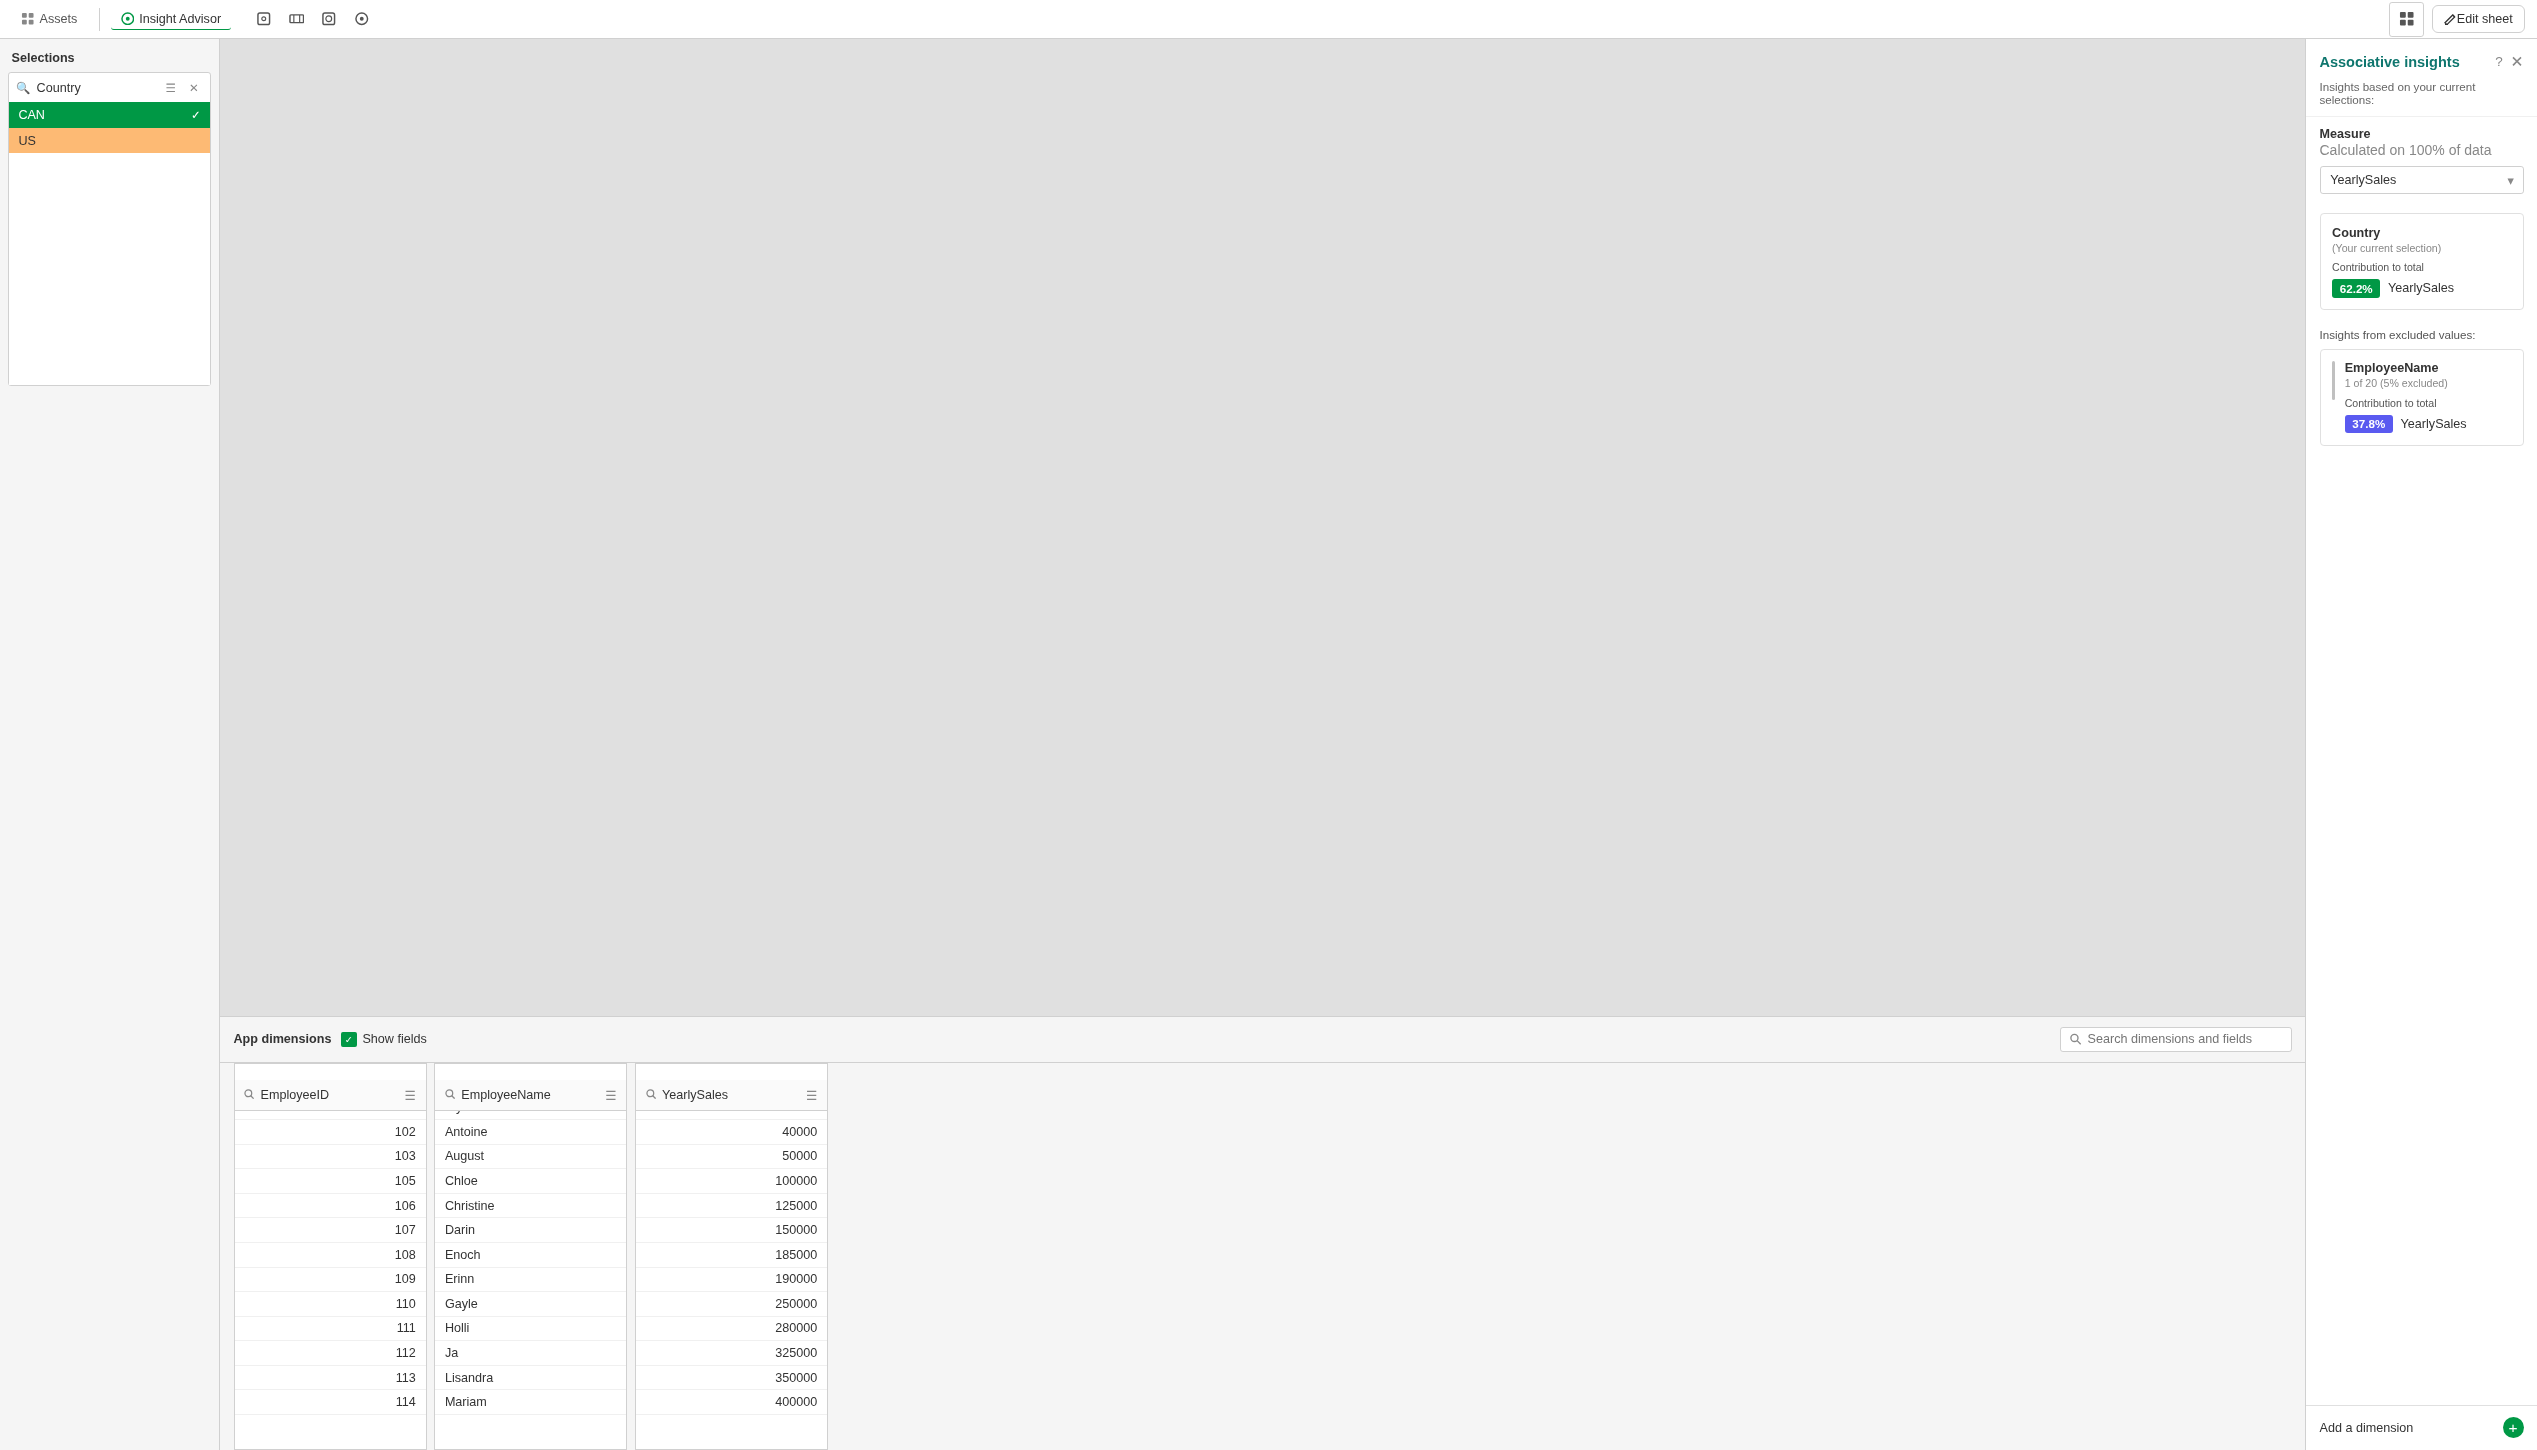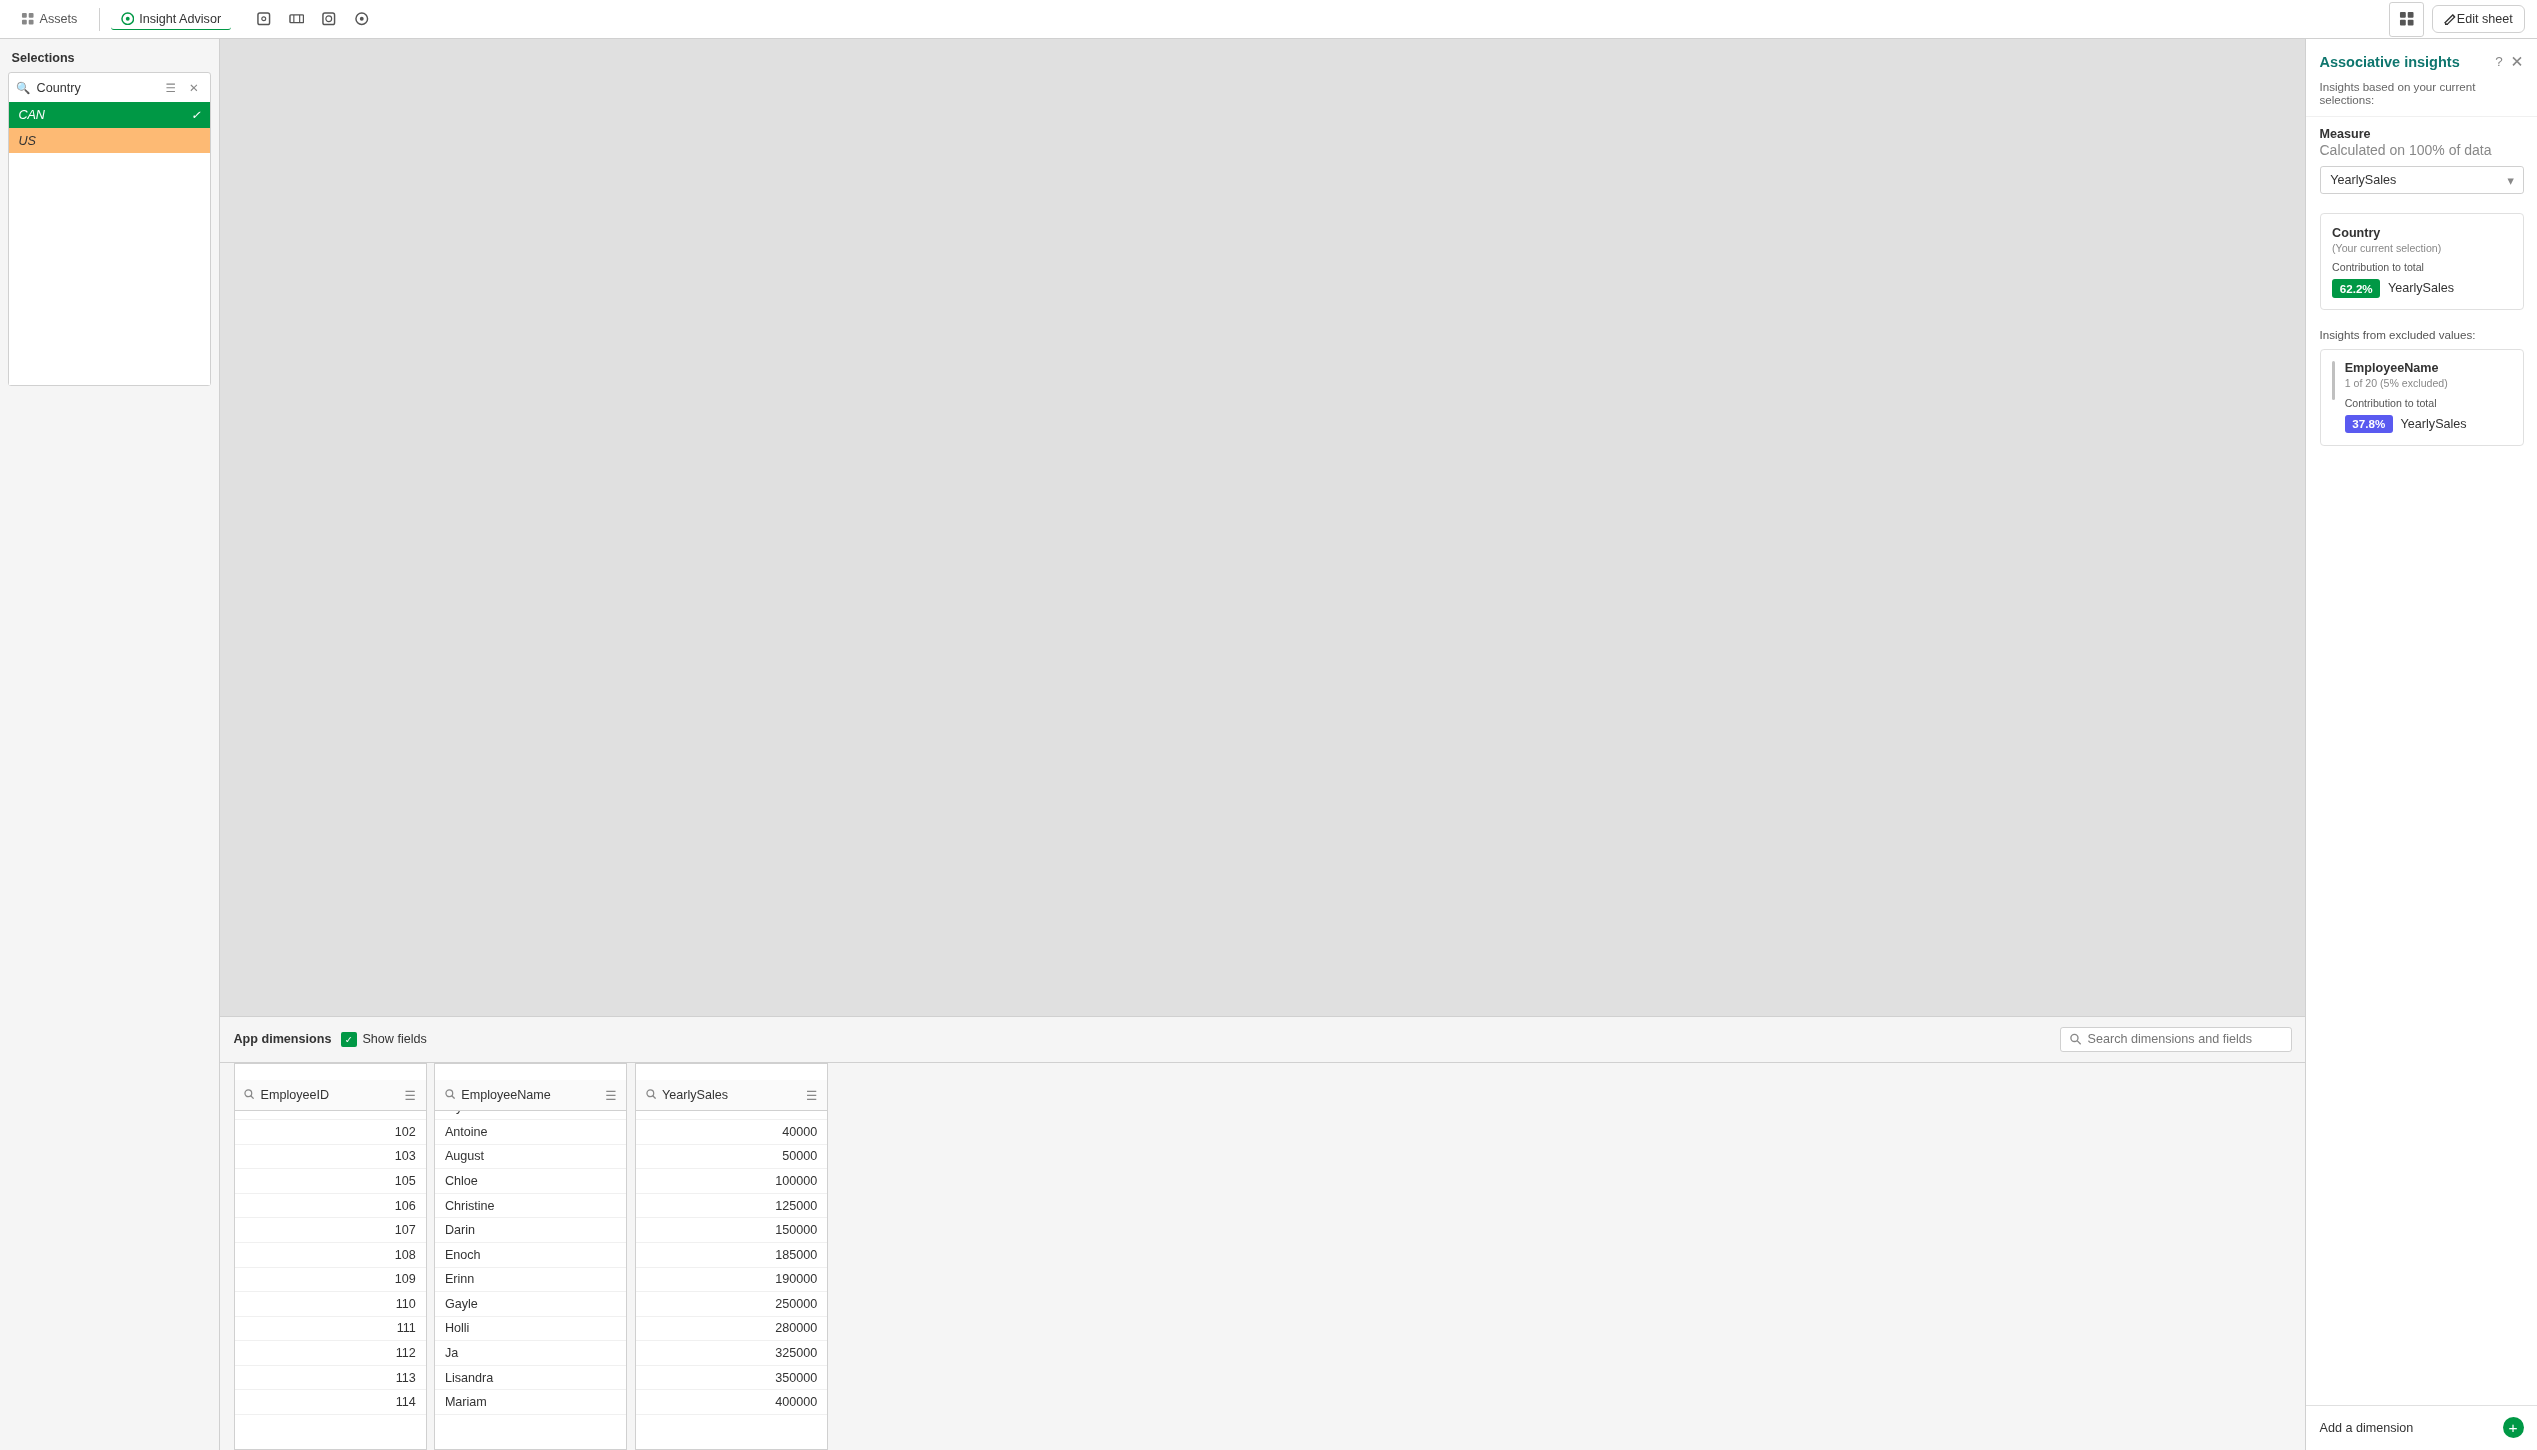--- a/index.html
+++ b/index.html
@@ -24,21 +24,21 @@
 
     
     .selections-header { padding: 11.6px 11.6px 7.7px; font-size: 12.6px; font-weight: 600; color: #333; }
 
     
     .filter-box { margin: 0 7.7px 3.9px; border: 1px solid #d0d0d0; border-radius: 2.9px; background: #fff; }
     .filter-box-header { display: flex; align-items: center; padding: 5.8px 7.7px; gap: 5.8px; }
     .filter-search-icon { color: #888; font-size: 11.6px; }
     .filter-title { flex: 1; font-size: 12.6px; color: #333; font-weight: 500; }
     .filter-icon-btn { color: #888; cursor: pointer; font-size: 11.6px; width: 17.4px; height: 17.4px; display: flex; align-items: center; justify-content: center; }
-    .filter-item { padding: 5.8px 9.7px; font-size: 12.6px; cursor: pointer; display: flex; align-items: center; justify-content: space-between; font-style: italic; }
+    .filter-item { padding: 5.8px 9.7px; font-size: 12.6px; cursor: pointer; display: flex; align-items: center; justify-content: space-between; }
     .filter-item.selected { background: #009845; color: #fff; }
     .filter-item.normal { background: #fdba74; color: #333; }
     .filter-empty-area { flex: 1; background: #fff; }
 
     
     .center-area { flex: 1; background: #e8e8e8; display: flex; flex-direction: column; overflow: hidden; }
     .center-main { flex: 1; background: #e0e0e0; }
 
     
     .bottom-bar { background: #f5f5f5; border-top: 1px solid #d0d0d0; display: flex; flex-direction: column; height: 434px; flex-shrink: 0; }

